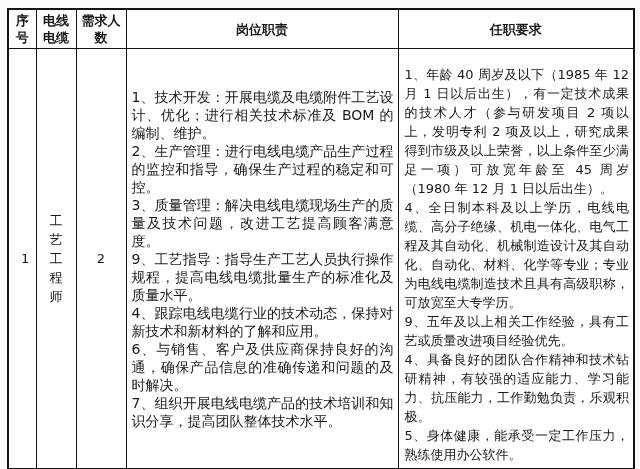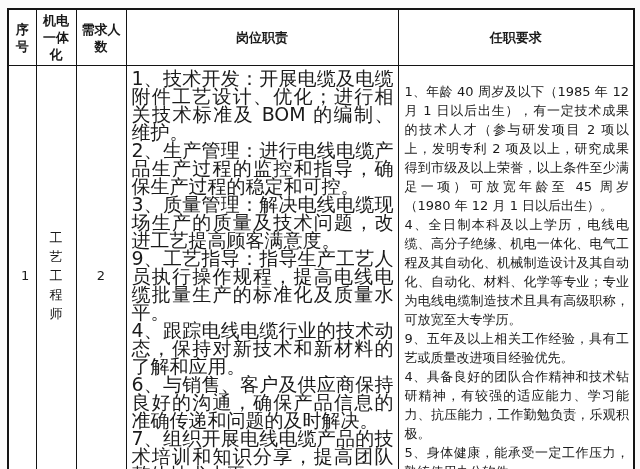--- a/index.html
+++ b/index.html
@@ -41,21 +41,21 @@
     height: 39px;
   }
   .job-table td { vertical-align: middle; }
   td.c-center {
     text-align: center;
     font-size: 13px;
     line-height: 19px;
     padding: 12px;
   }
   td.c-duties {
-    font-size: 19px;
+    font-size: 14px;
     line-height: 18px;
     padding: 2px 4px 2px 5px;
     text-align: justify;
   }
   td.c-reqs {
     font-size: 13px;
     line-height: 19px;
     padding: 16px 4px 4px 6px;
     text-align: justify;
   }
@@ -69,21 +69,21 @@
     <colgroup>
       <col style="width:28px">
       <col style="width:40px">
       <col style="width:50px">
       <col style="width:272px">
       <col style="width:236px">
     </colgroup>
     <thead>
       <tr>
         <th>序号</th>
-        <th>机电一体化</th>
+        <th>电线电缆</th>
         <th>需求人数</th>
         <th>岗位职责</th>
         <th>任职要求</th>
       </tr>
     </thead>
     <tbody>
       <tr>
         <td class="c-center">1</td>
         <td class="c-center">工艺工程师</td>
         <td class="c-center">2</td>

